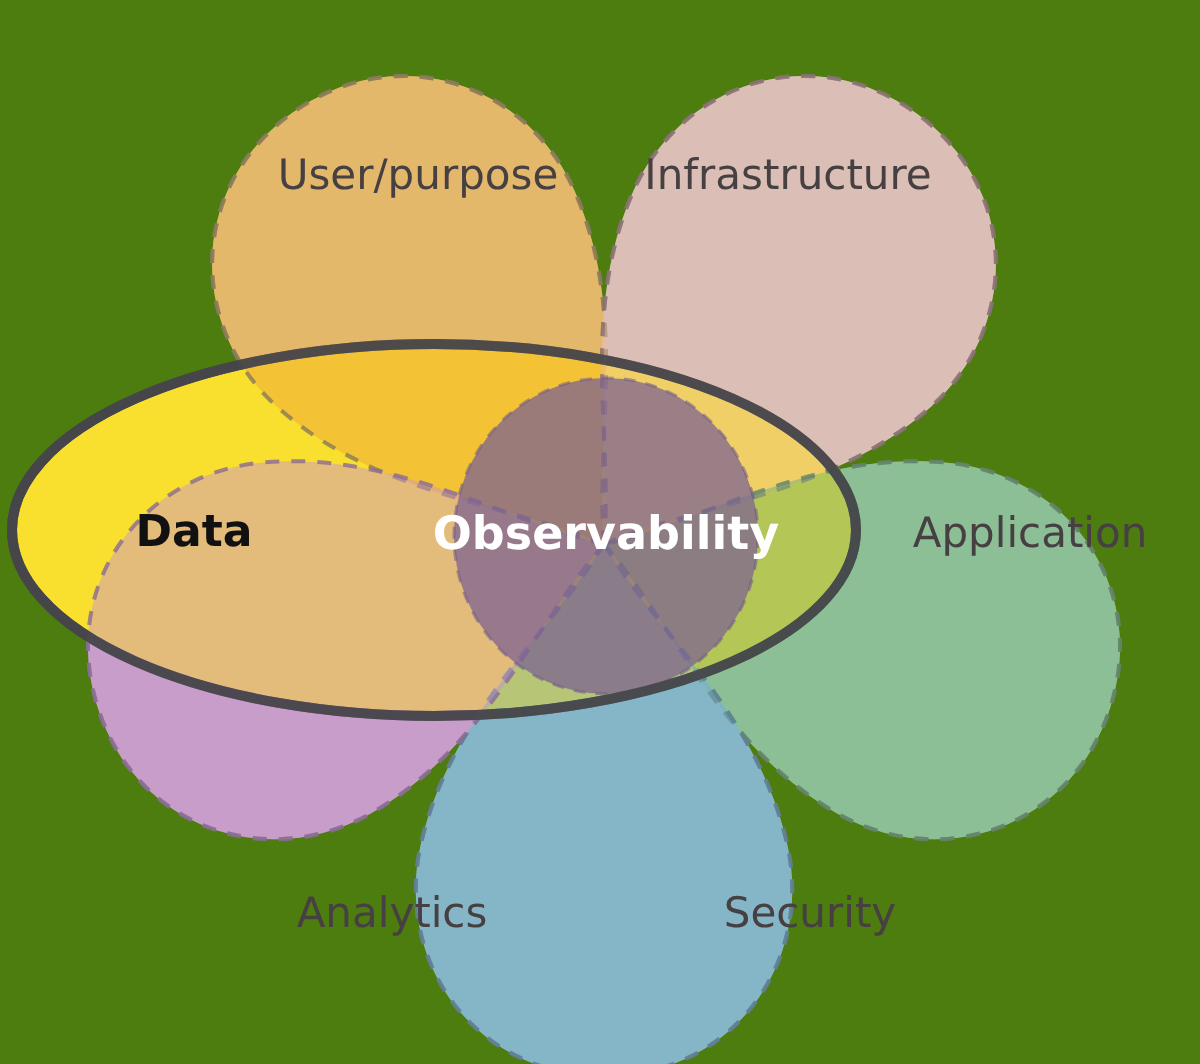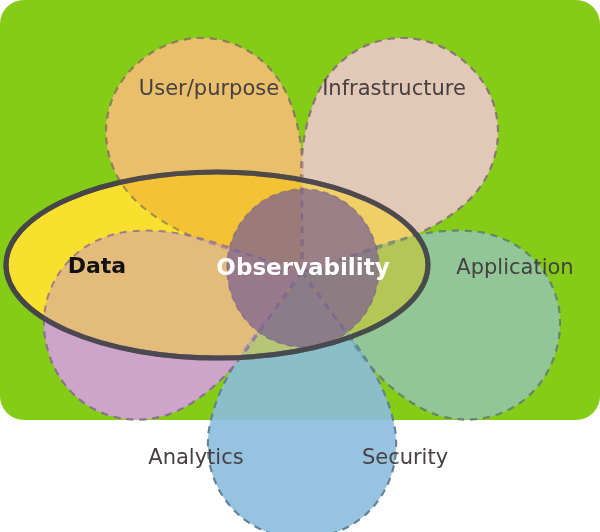--- a/index.html
+++ b/index.html
@@ -9,23 +9,22 @@
   }
   body {
     width: 600px;
     height: 532px;
     font-family: "DejaVu Sans", "Liberation Sans", sans-serif;
     overflow: hidden;
   }
   #diagram-root {
     position: relative;
     width: 600px;
-    height: 420px;
-    background: #84cc16;
-    border-radius: 24px;
+    height: 532px;
+    background: #4d7c0f;
   }
   #venn-svg {
     display: block;
     width: 600px;
     height: 532px;
   }
   .petal-label {
     font-family: "DejaVu Sans", "Liberation Sans", sans-serif;
     font-size: 21px;
     fill: #474042;

